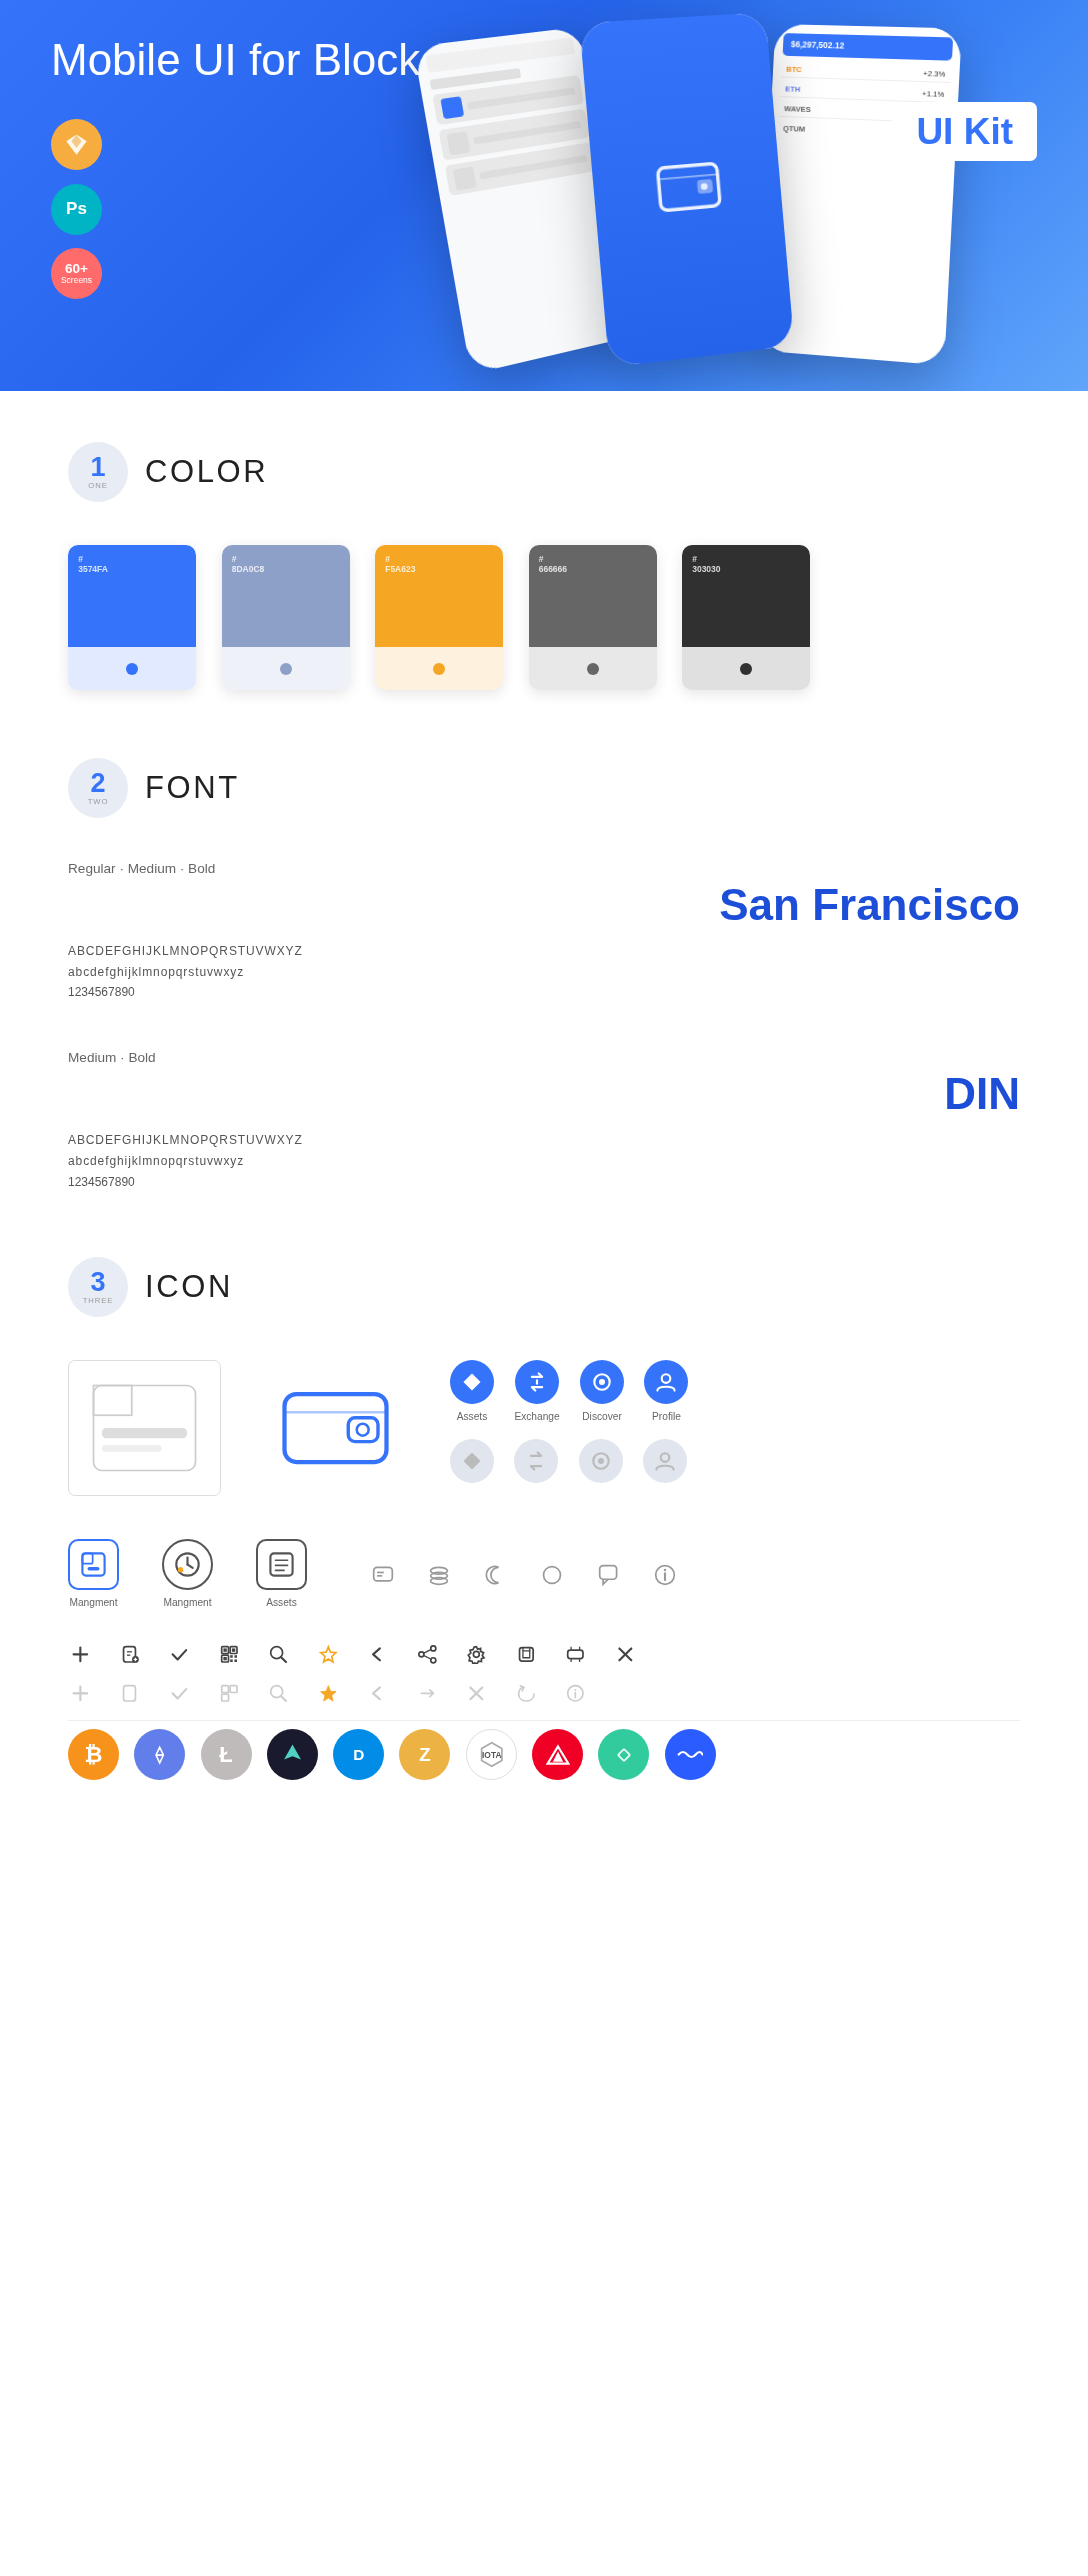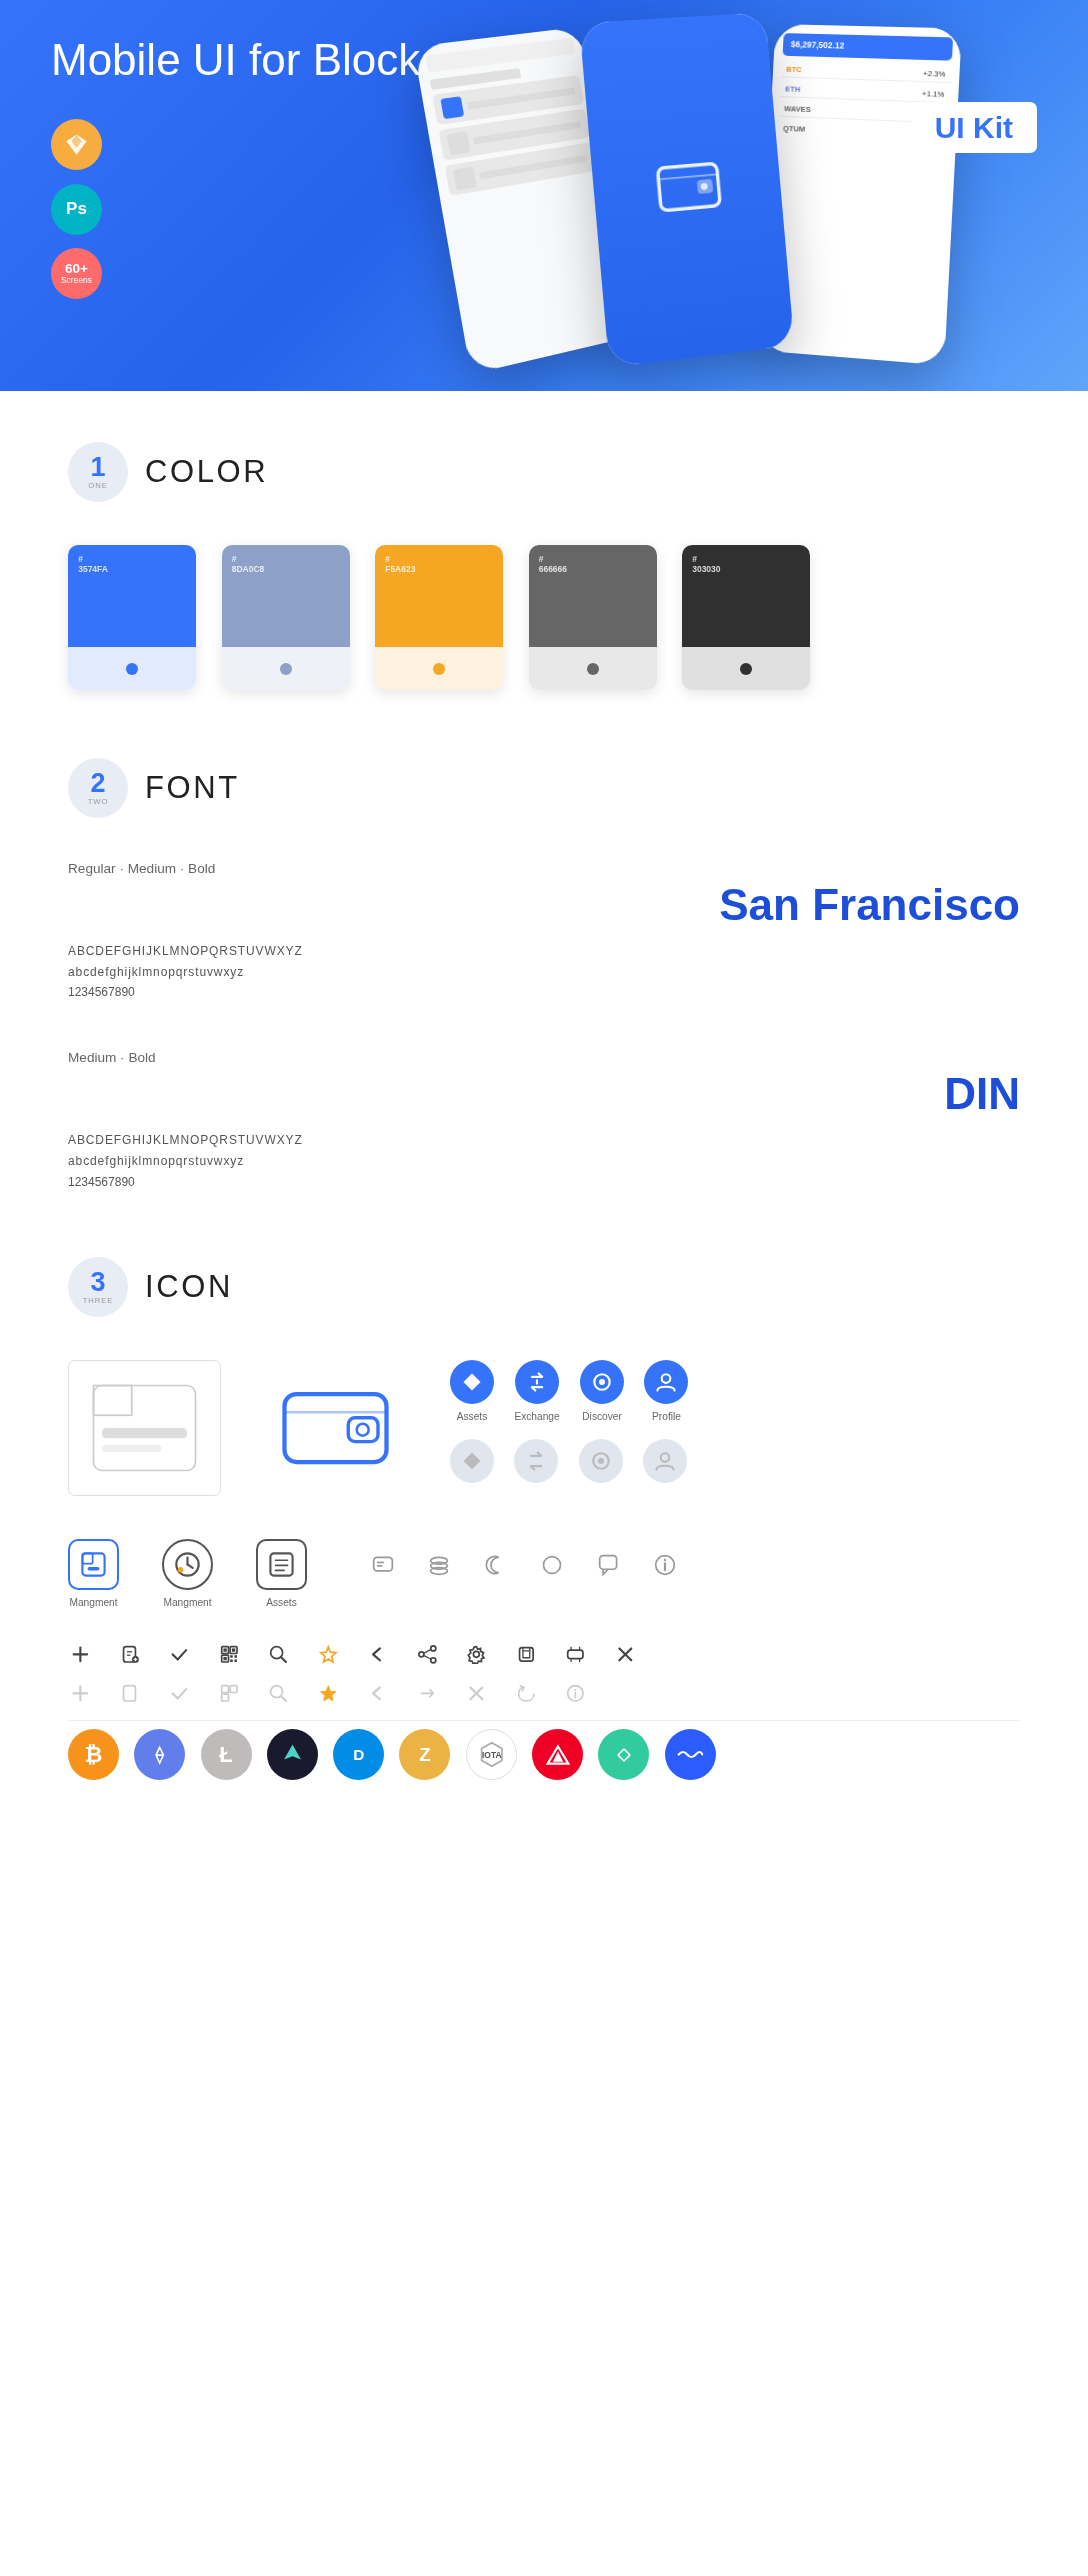--- a/index.html
+++ b/index.html
@@ -23,21 +23,21 @@
       z-index: 2;
       position: relative;
     }
     .hero-title strong { font-weight: 700; }
     .ui-kit-badge {
       position: absolute;
       top: 102px;
       right: 51px;
       background: #fff;
       color: #3574FA;
-      font-size: 30px;
+      font-size: 37px;
       font-weight: 700;
       padding: 8.5px 24px;
       border-radius: 6.8px;
       z-index: 3;
     }
     .badges {
       position: absolute;
       left: 51px;
       top: 119px;
       display: flex;
@@ -281,21 +281,21 @@
     }
     .icon-label {
       font-size: 10.2px;
       color: #666;
       text-align: center;
     }
 
     
     .mgmt-row {
       display: flex;
-      align-items: center;
+      align-items: flex-end;
       gap: 43px;
       margin-bottom: 34px;
     }
     .mgmt-item {
       display: flex;
       flex-direction: column;
       align-items: center;
       gap: 6.8px;
     }
     .icon-box {

